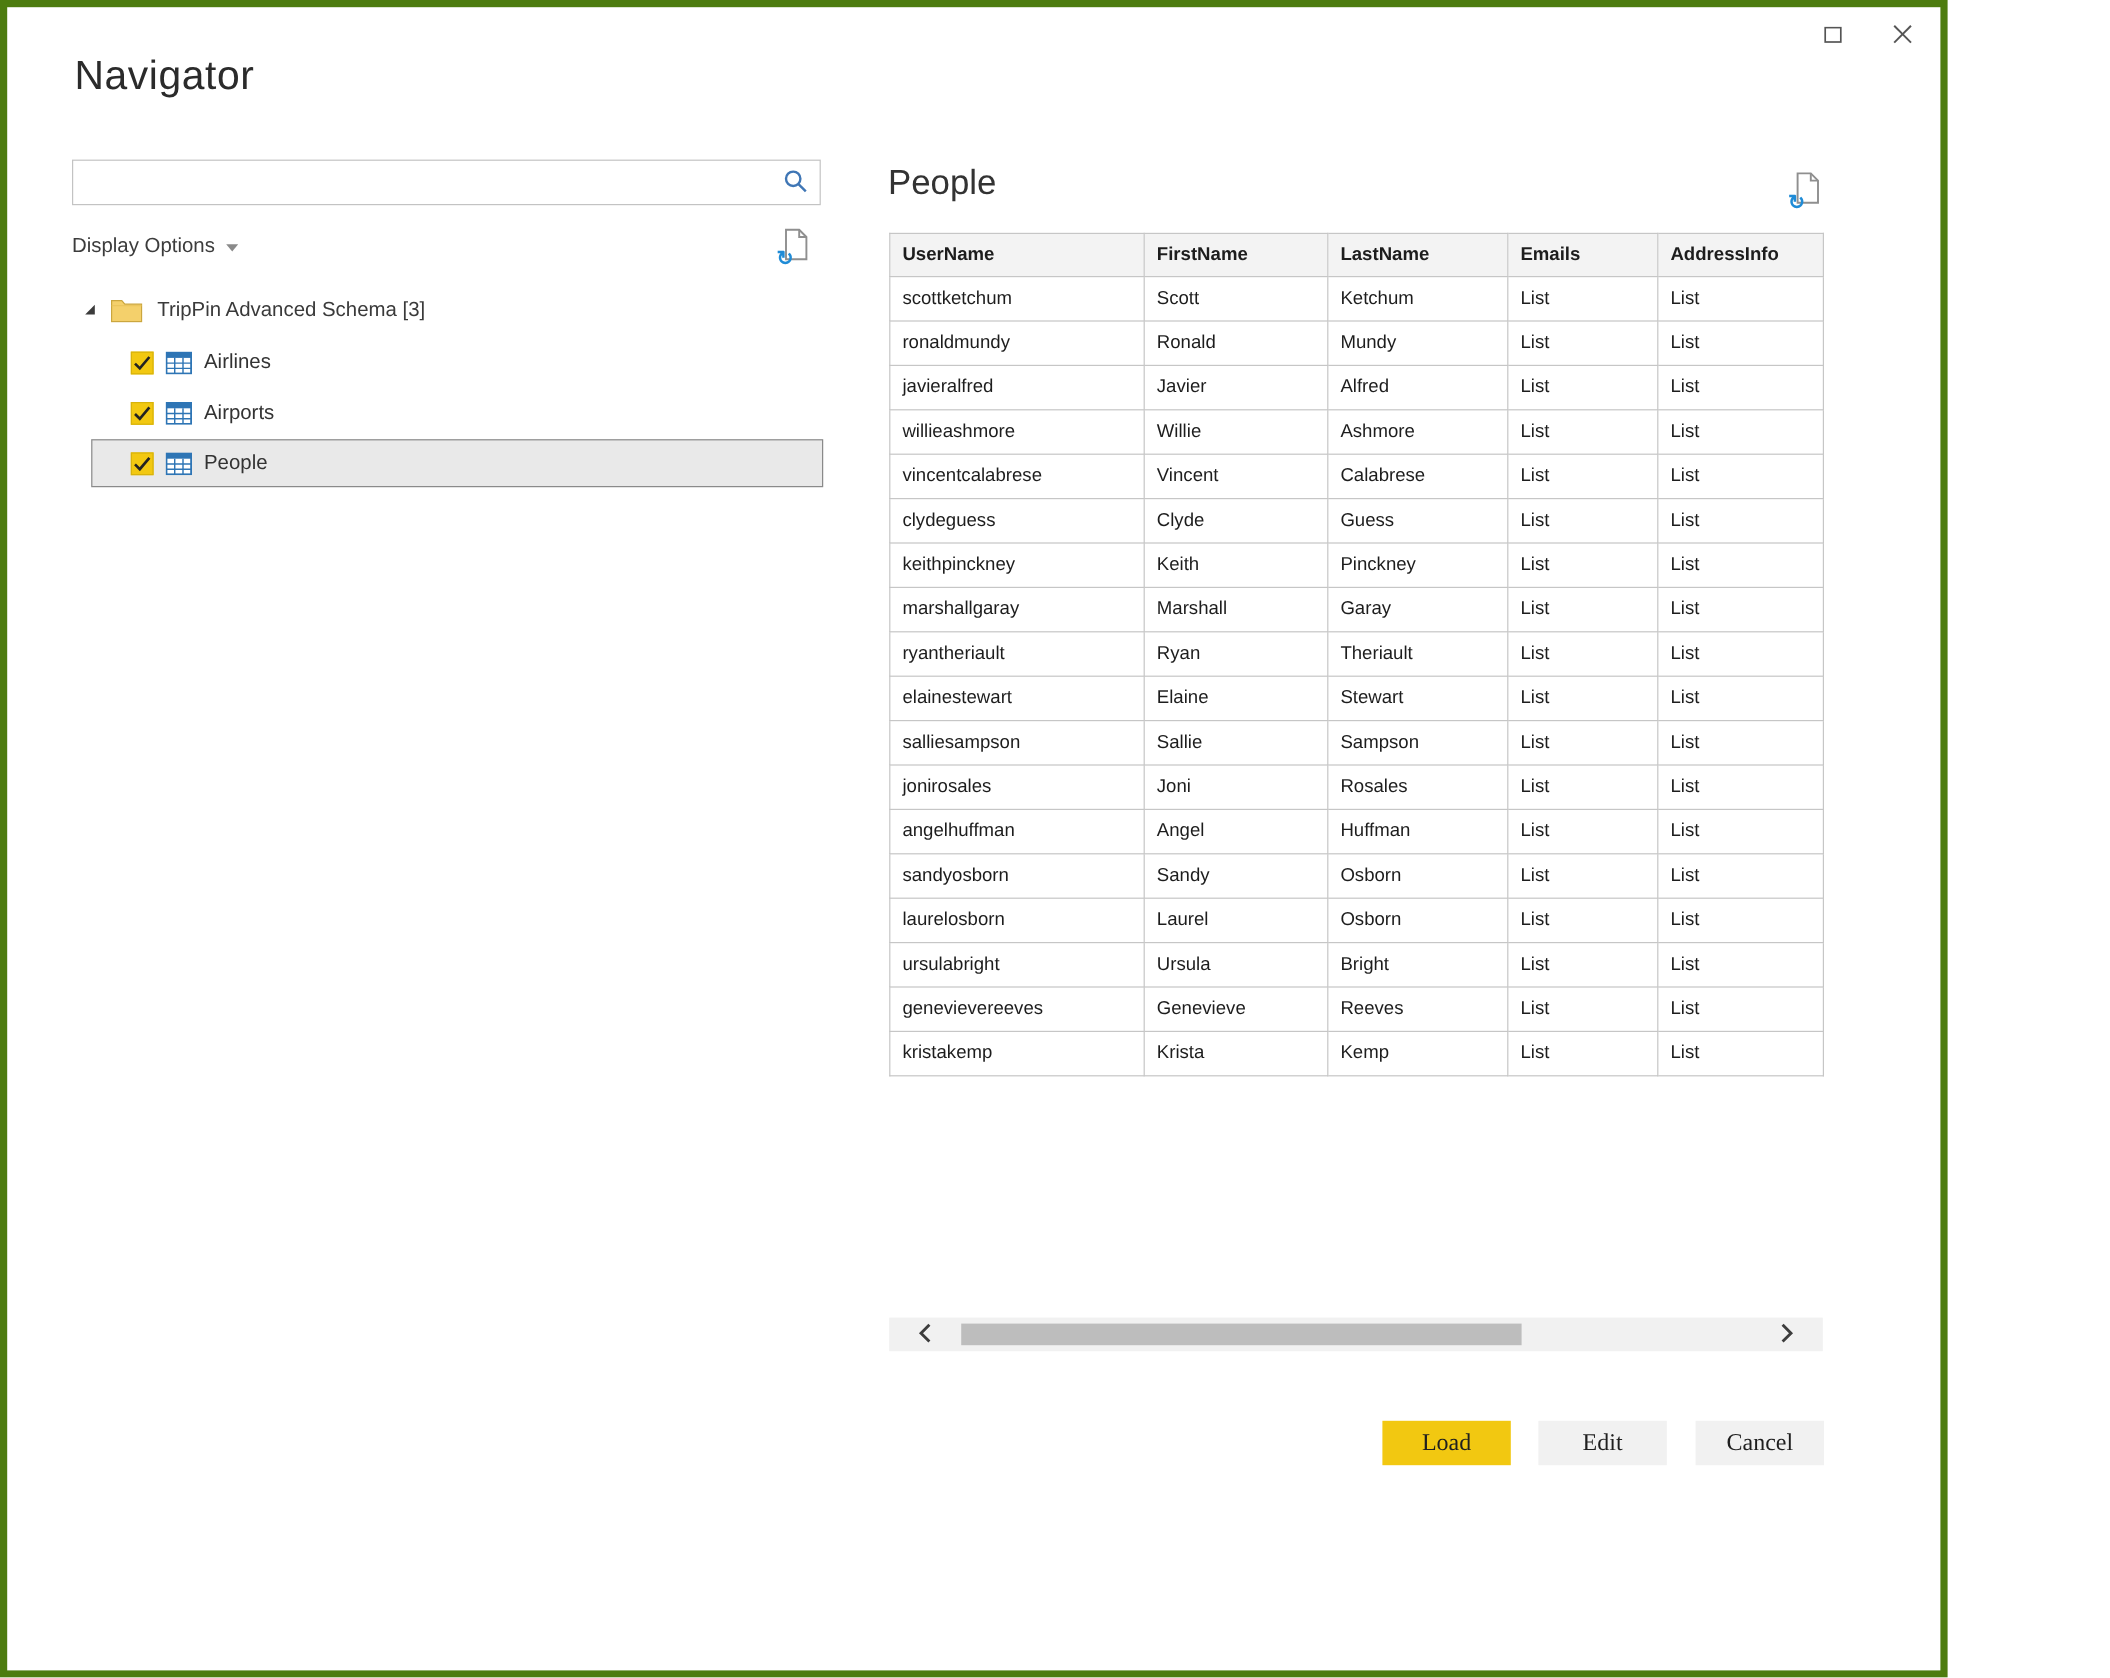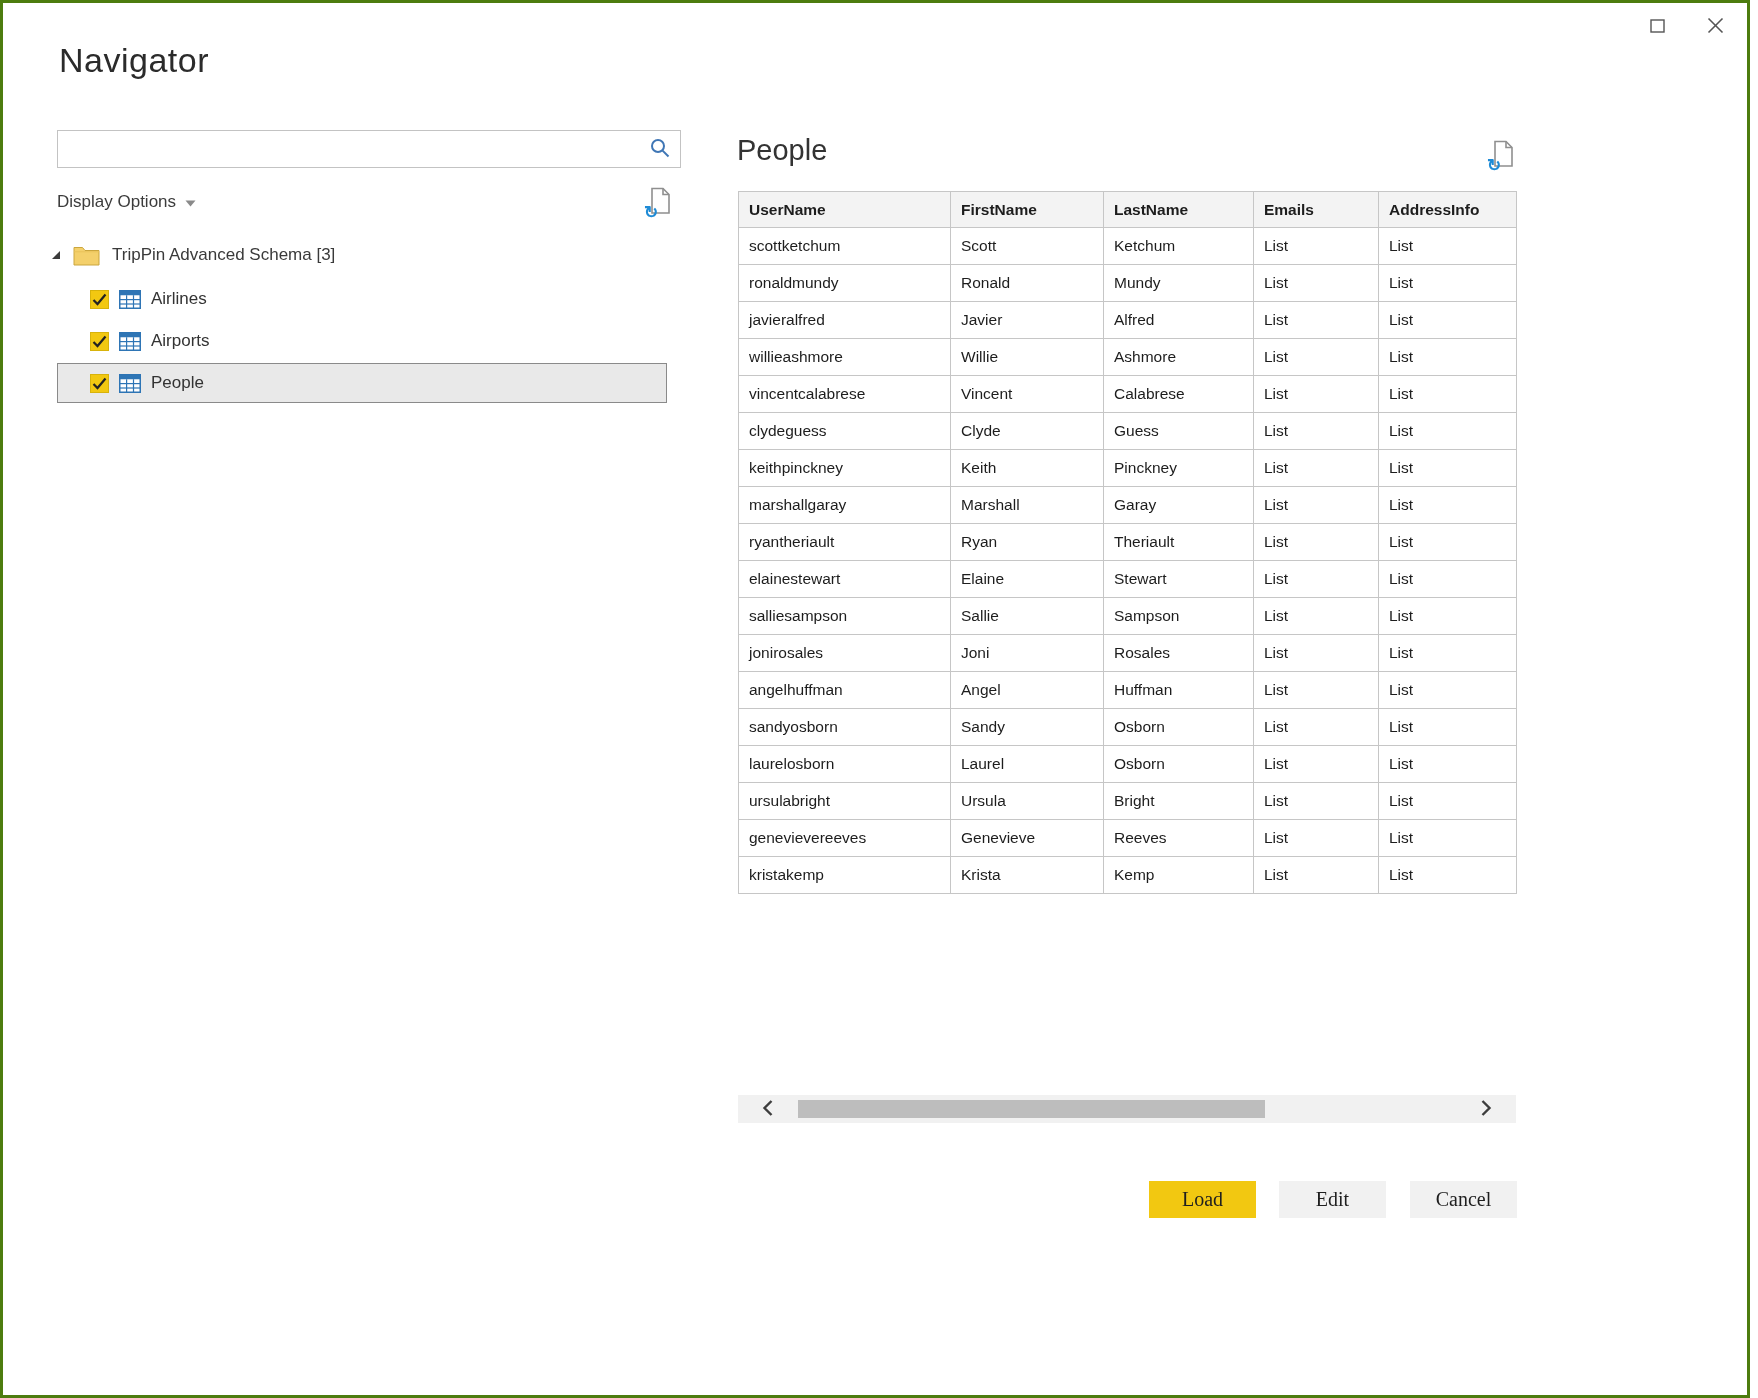--- a/index.html
+++ b/index.html
@@ -1,19 +1,19 @@
 <!DOCTYPE html>
 <html><head>
 <meta charset="utf-8">
 <style>
   * { box-sizing: border-box; margin: 0; padding: 0; }
   html, body { width: 1758px; height: 1398px; overflow: hidden; }
   body { font-family: "Liberation Sans", "DejaVu Sans", sans-serif; background: #fff; color: #262626; }
 
-  .dialog { position: relative; width: 1750px; height: 1398px; background: #fff; border: 3px solid #4d7c0f; }
+  .dialog { position: relative; width: 1623px; height: 1398px; background: #fff; border: 6px solid #4d7c0f; }
 
   
   .window-controls { position: absolute; top: 8px; right: 14px; display: flex; gap: 22px; }
   .win-btn { width: 36px; height: 32px; display: flex; align-items: center; justify-content: center; background: transparent; border: none; cursor: pointer; }
 
   
   .dialog-title { position: absolute; left: 56px; top: 38px; font-size: 34px; font-weight: 300; color: #2b2b2b; letter-spacing: 0.5px; }
 
   
   .search-box { position: absolute; left: 54px; top: 127px; width: 624px; height: 38px; border: 1px solid #c3c3c3; background: #fff; display: flex; align-items: center; }
@@ -21,21 +21,21 @@
   .search-btn { width: 40px; height: 100%; border: none; background: transparent; display: flex; align-items: center; justify-content: center; cursor: pointer; }
 
   .display-options { position: absolute; left: 54px; top: 186px; height: 26px; display: inline-flex; align-items: center; gap: 9px; background: transparent; border: none; font-family: inherit; font-size: 17px; color: #3c3c3c; cursor: pointer; justify-content: center; }
 
   .left-refresh { position: absolute; left: 644px; top: 184px; background: transparent; border: none; cursor: pointer; }
 
   .doc-refresh { position: relative; display: inline-block; width: 26px; height: 28px; }
   .doc-refresh .arrow { position: absolute; left: -3px; bottom: -6px; color: #1f8bd6; font-size: 17px; font-weight: bold; line-height: 1; }
 
   
-  .tree { position: absolute; left: 40px; top: 230px; width: 624px; }
+  .tree { position: absolute; left: 56px; top: 230px; width: 624px; }
   .tree-row { display: flex; align-items: center; cursor: pointer; }
   .tree-row.root { height: 44px; padding-left: 8px; gap: 12px; }
   .tree-row.child { height: 40px; margin: 2px 0 2px 14px; padding-left: 32px; gap: 10px; border: 1px solid transparent; }
   .tree-row.child.selected { background: #e9e9e9; border: 1px solid #8a8a8a; }
   .tree-label { font-size: 17px; color: #333; white-space: nowrap; }
   .tree-row.root .tree-label { color: #3a3a3a; }
 
   .checkbox { width: 19px; height: 19px; background: #f2c811; border: 1px solid #d8b30b; display: inline-flex; align-items: center; justify-content: center; flex: 0 0 auto; }
 
   .expander { display: inline-flex; width: 10px; flex: 0 0 auto; }

